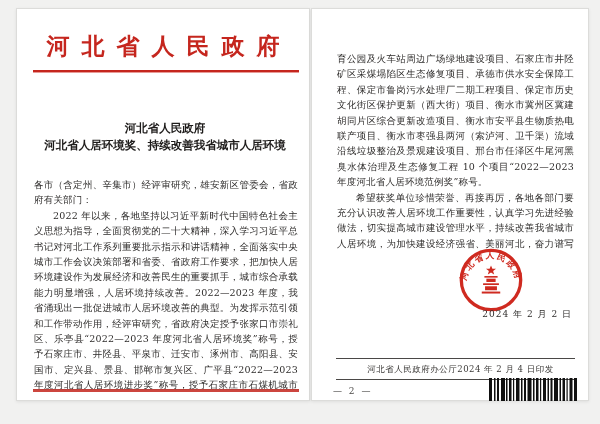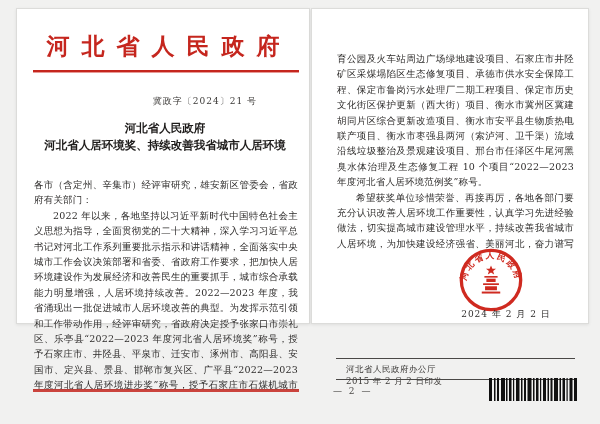--- a/index.html
+++ b/index.html
@@ -8,21 +8,21 @@
     background: #f1f1f0;
     font-family: "DejaVu Serif", "Liberation Serif", serif;
     color: #2e2c2b;
     position: relative;
     overflow: hidden;
   }
   .scan { position: absolute; left: 0; top: 0; width: 600px; height: 424px; }
   .page {
     position: absolute;
     top: 8px;
-    height: 316px;
+    height: 393px;
     background: #ffffff;
     border: 1px solid #dcdcda;
     box-shadow: 0 1px 3px rgba(0,0,0,0.08);
   }
   .page-left  { left: 16px;  width: 294px; }
   .page-right { left: 311px; width: 278px; }
 
   
   .masthead {
     position: absolute; left: 0; right: 0; top: 22px;
@@ -67,54 +67,53 @@
   .p2-body {
     position: absolute; left: 25px; right: 14px; top: 42px;
     height: 200px; overflow: hidden;
   }
   .seal {
     position: absolute; left: 146px; top: 238px;
     width: 66px; height: 66px;
   }
   .sign-date {
     position: absolute; left: 128px; top: 299px; width: 132px;
-    text-align: center; font-size: 9px; color: #2e2c2b;
+    text-align: right; font-size: 9px; color: #2e2c2b;
     letter-spacing: 1px;
   }
   .colophon-rule {
     position: absolute; left: 24px; right: 13px;
     height: 1px; background: #4a4846;
   }
   .rule-a { top: 349px; }
   .rule-b { top: 370px; }
   .colophon-row {
     position: absolute; left: 34px; right: 13px; top: 355px;
-    display: flex; justify-content: flex-start;
-    font-size: 8.5px; color: #3a3836; letter-spacing: 0.5px; flex-direction: column;
+    display: flex; justify-content: center;
+    font-size: 8.5px; color: #3a3836; letter-spacing: 0.5px;
   }
   .page-number {
     position: absolute; left: 21px; top: 377px;
     font-size: 9px; color: #4a4846; letter-spacing: 2px;
   }
   .barcode {
     position: absolute; left: 177px; top: 369px;
     width: 88px; height: 23px;
   }
 </style>
 </head>
 <body>
 
 <div class="scan">
 
   <div class="page page-left">
     <div class="masthead">河北省人民政府</div>
 
     <div class="red-rule-top"></div>
 
-    <div class="doc-number">冀政字〔2024〕21 号</div>
 
     <div class="doc-title">
       <div>河北省人民政府</div>
       <div>河北省人居环境奖、持续改善我省城市人居环境</div>
     </div>
 
     <div class="p1-body body-text">
       <div>各市（含定州、辛集市）经评审研究，雄安新区管委会，省政府有关部门：</div>
       <div class="indent">2022 年以来，各地坚持以习近平新时代中国特色社会主义思想为指导，全面贯彻党的二十大精神，深入学习习近平总书记对河北工作系列重要批示指示和讲话精神，全面落实中央城市工作会议决策部署和省委、省政府工作要求，把加快人居环境建设作为发展经济和改善民生的重要抓手，城市综合承载能力明显增强，人居环境持续改善。2022—2023 年度，我省涌现出一批促进城市人居环境改善的典型。为发挥示范引领和工作带动作用，经评审研究，省政府决定授予张家口市崇礼区、乐亭县“2022—2023 年度河北省人居环境奖”称号，授予石家庄市、井陉县、平泉市、迁安市、涿州市、高阳县、安国市、定兴县、景县、邯郸市复兴区、广平县“2022—2023 年度河北省人居环境进步奖”称号，授予石家庄市石煤机城市更新项目、石家庄市中央绿色体</div>
     </div>
@@ -145,21 +144,21 @@
         <rect x="41" y="59.5" width="18" height="6"></rect>
         <rect x="36" y="67.5" width="28" height="3"></rect>
       </g>
     </svg>
 
     <div class="sign-date">2024 年 2 月 2 日</div>
 
     <div class="colophon-rule rule-a"></div>
     <div class="colophon-row">
       <span>河北省人民政府办公厅</span>
-      <span>2015 年 2 月 2 日印发</span>
+      <span>2024 年 2 月 4 日印发</span>
     </div>
     <div class="colophon-rule rule-b"></div>
 
     <div class="page-number">— 2 —</div>
 
     <svg class="barcode" viewBox="0 0 88 23" preserveAspectRatio="none">
       <g fill="#111">
         <rect x="0" y="0" width="3" height="23"></rect>
           <rect x="5" y="0" width="1.5" height="23"></rect>
         <rect x="8" y="0" width="2" height="23"></rect>

